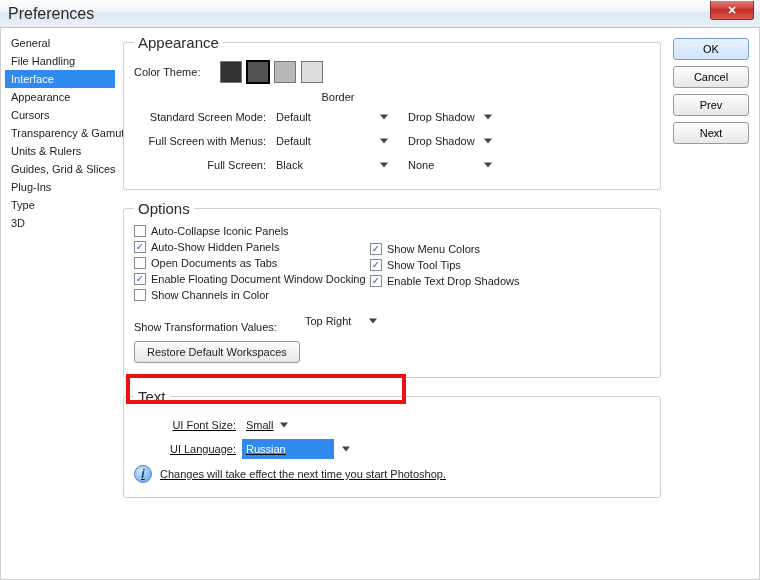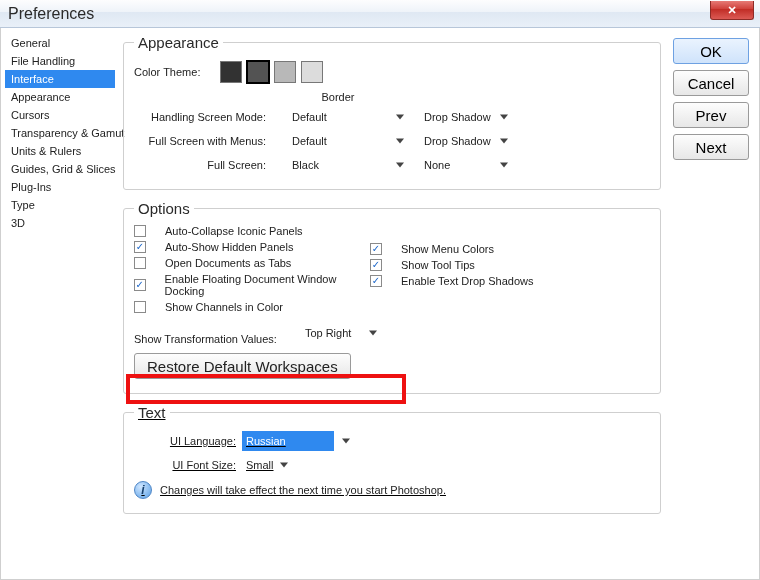--- a/index.html
+++ b/index.html
@@ -66,38 +66,38 @@
 
   .dd {
     height:20px; border:none; background:#fff;
     font-size:11px; padding:2px 18px 2px 4px;
     position:relative; display:inline-flex; align-items:center;
   }
   .dd .caret {
     position:absolute; right:4px; top:50%; transform:translateY(-50%);
     width:0;height:0;border-left:4px solid transparent;border-right:4px solid transparent;border-top:5px solid #444;
   }
-  .dd.color{ width:120px;margin-left:16px; }
+  .dd.color{ width:120px; }
   .dd.border{ width:92px; margin-left:12px;}
   .dd.trans{ width:80px; margin-left:16px; }
   .dd.lang{ width:92px; background:#2f89ef; color:#fff; }
   .dd.lang .caret{ right:-16px; border-top-color:#444; }
   .dd.font{ width:50px; }
 
   .opts { display:flex; }
   .opts .col{ width:236px; }
-  .chk { display:flex; align-items:center; gap:19px; font-size:11px; color:#222; padding:2px 0;}
+  .chk { display:flex; align-items:center; gap:5px; font-size:11px; color:#222; padding:2px 0;}
   .cb {
     width:12px; height:12px; border:1px solid #8a8a8a; background:#fff;
     display:inline-flex; align-items:center; justify-content:center;
     font-size:10px; color:#1a65c9; line-height:1;
   }
 
   .btn {
-    height:22px; padding:12px 12px; font-size:15px;
+    height:22px; padding:2px 12px; font-size:11px;
     background:linear-gradient(to bottom,#fdfdfd,#e7e7e7);
     border:1px solid #9a9a9a; border-radius:3px;
     display:inline-flex; align-items:center; justify-content:center;
   }
   .btn.wide{ width:76px; }
   .btn.ok{
     background:linear-gradient(to bottom,#eaf3fe,#cfe3fb);
     border-color:#6ea1e2;
   }
 
@@ -160,21 +160,21 @@
           <div class="swatch sw-d"></div>
         </div>
       </div>
 
       <div class="hdr-row">
         <span class="sp"></span>
         <span class="c2">Border</span>
       </div>
 
       <div class="row">
-        <span class="lab">Handling Screen Mode:</span>
+        <span class="lab">Standard Screen Mode:</span>
         <div class="dd color">
             <span>Default</span>
             <span class="caret"></span>
           </div>
         <div class="dd border">
             <span>Drop Shadow</span>
             <span class="caret"></span>
           </div>
       </div>
       <div class="row">
@@ -250,30 +250,30 @@
       </div>
       <div class="row" style="margin-top:8px;">
         <div class="btn">Restore Default Workspaces</div>
       </div>
     </fieldset>
 
     <fieldset class="group" style="position:relative;text-decoration:underline;">
       <legend>Text</legend>
 
       <div class="row">
+        <span class="lab" style="width:108px;">UI Font Size:</span>
+        <div class="dd font">
+            <span>Small</span>
+            <span class="caret"></span>
+          </div>
+      </div>
+      <div class="row">
         <span class="lab" style="width:108px;">UI Language:</span>
         <div class="dd lang">
             <span>Russian</span>
-            <span class="caret"></span>
-          </div>
-      </div>
-      <div class="row">
-        <span class="lab" style="width:108px;">UI Font Size:</span>
-        <div class="dd font">
-            <span>Small</span>
             <span class="caret"></span>
           </div>
       </div>
       <div class="row" style="margin-top:6px;">
         <span class="info-icon">i</span>
         <span>Changes will take effect the next time you start Photoshop.</span>
       </div>
     </fieldset>
 
   </div>

